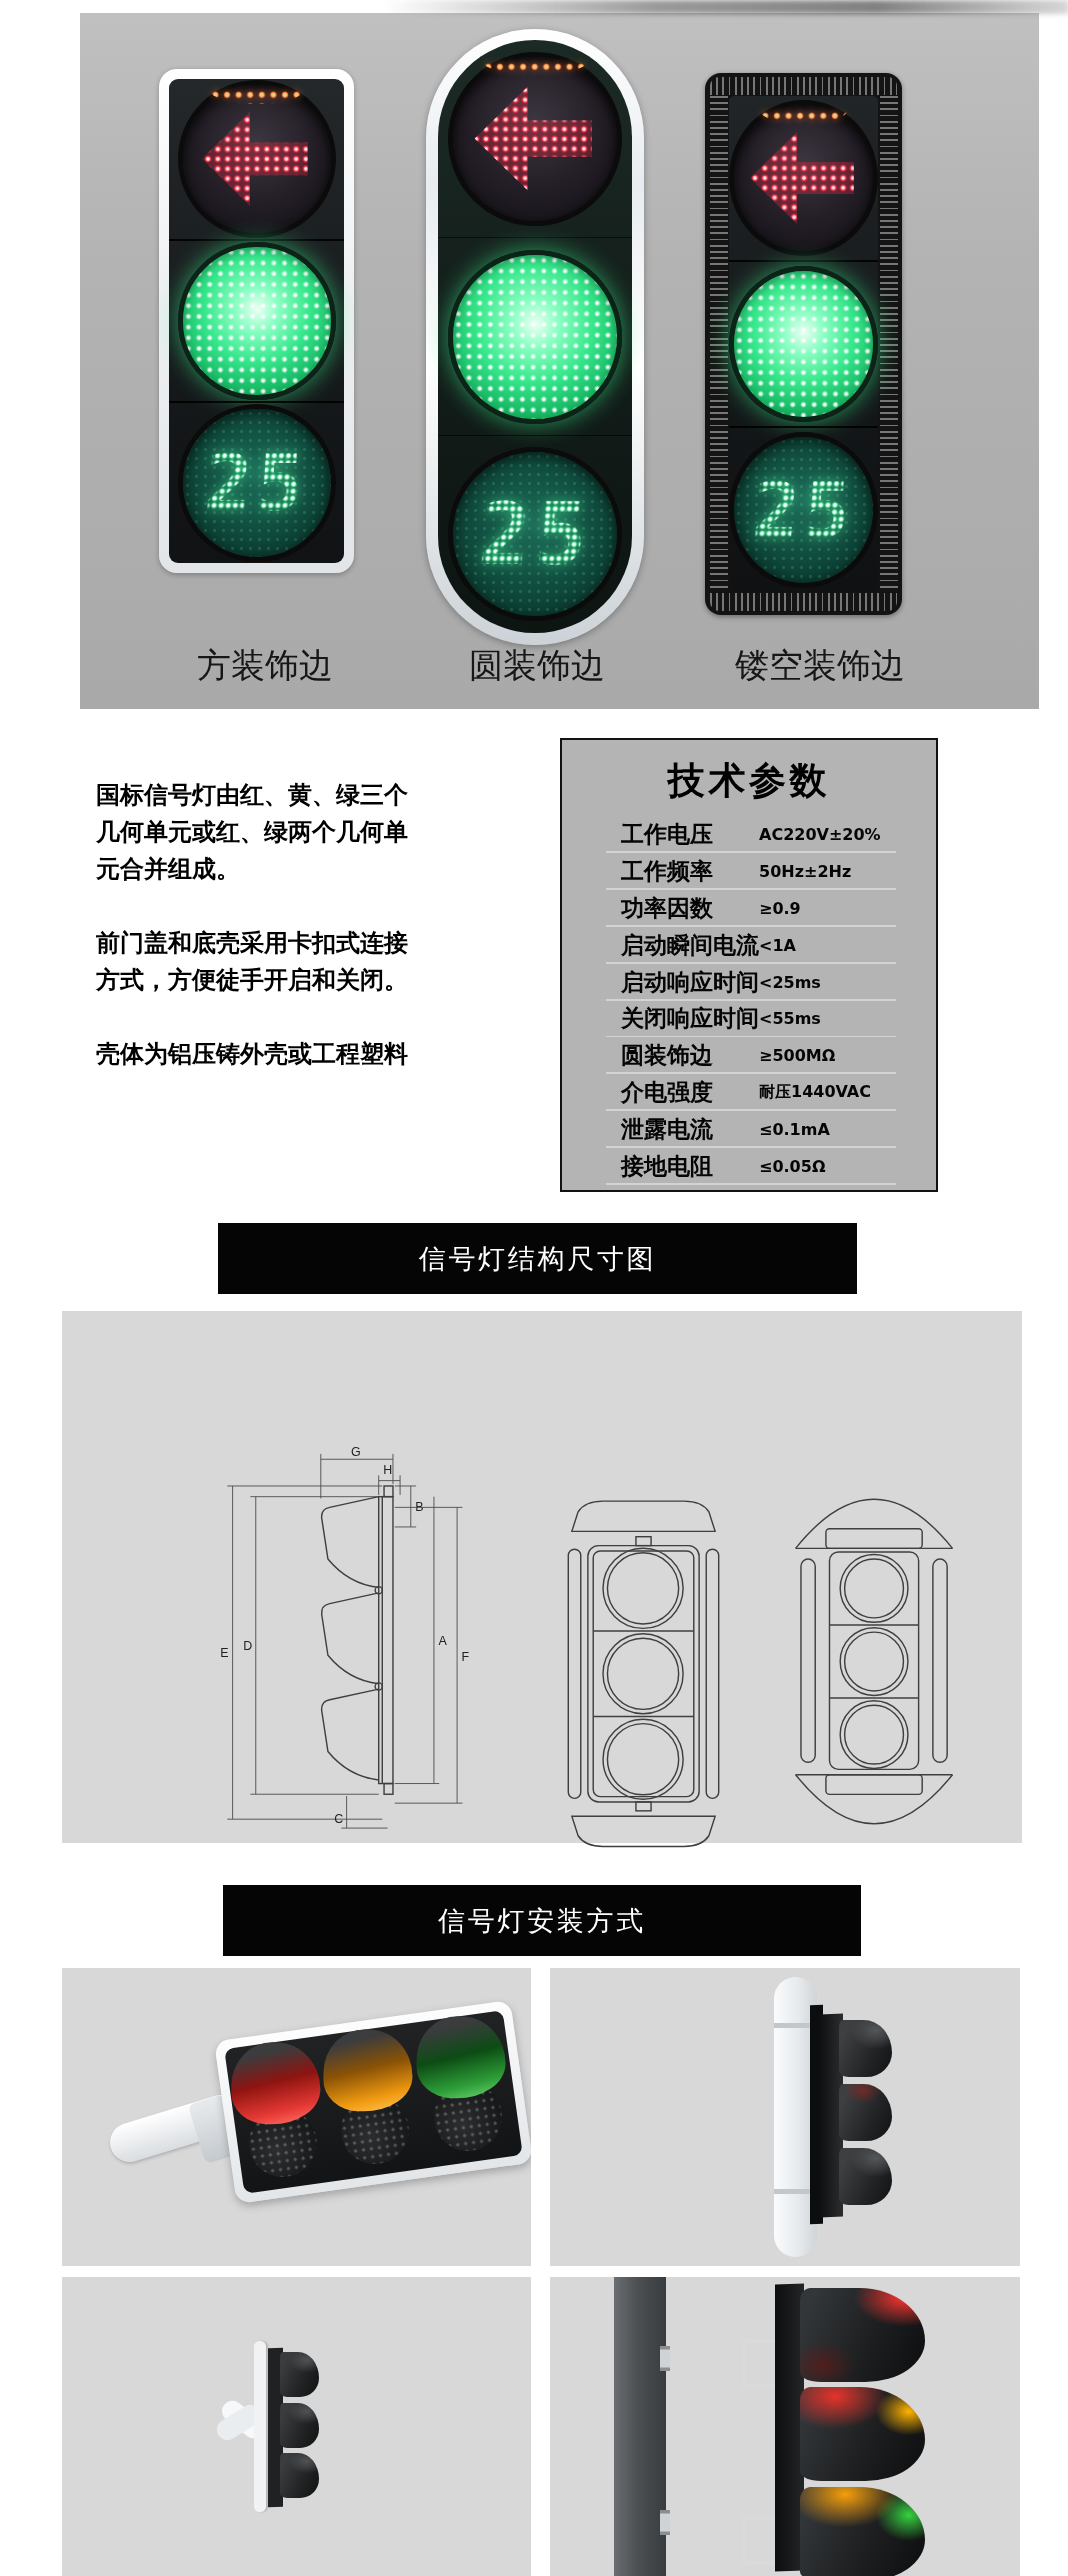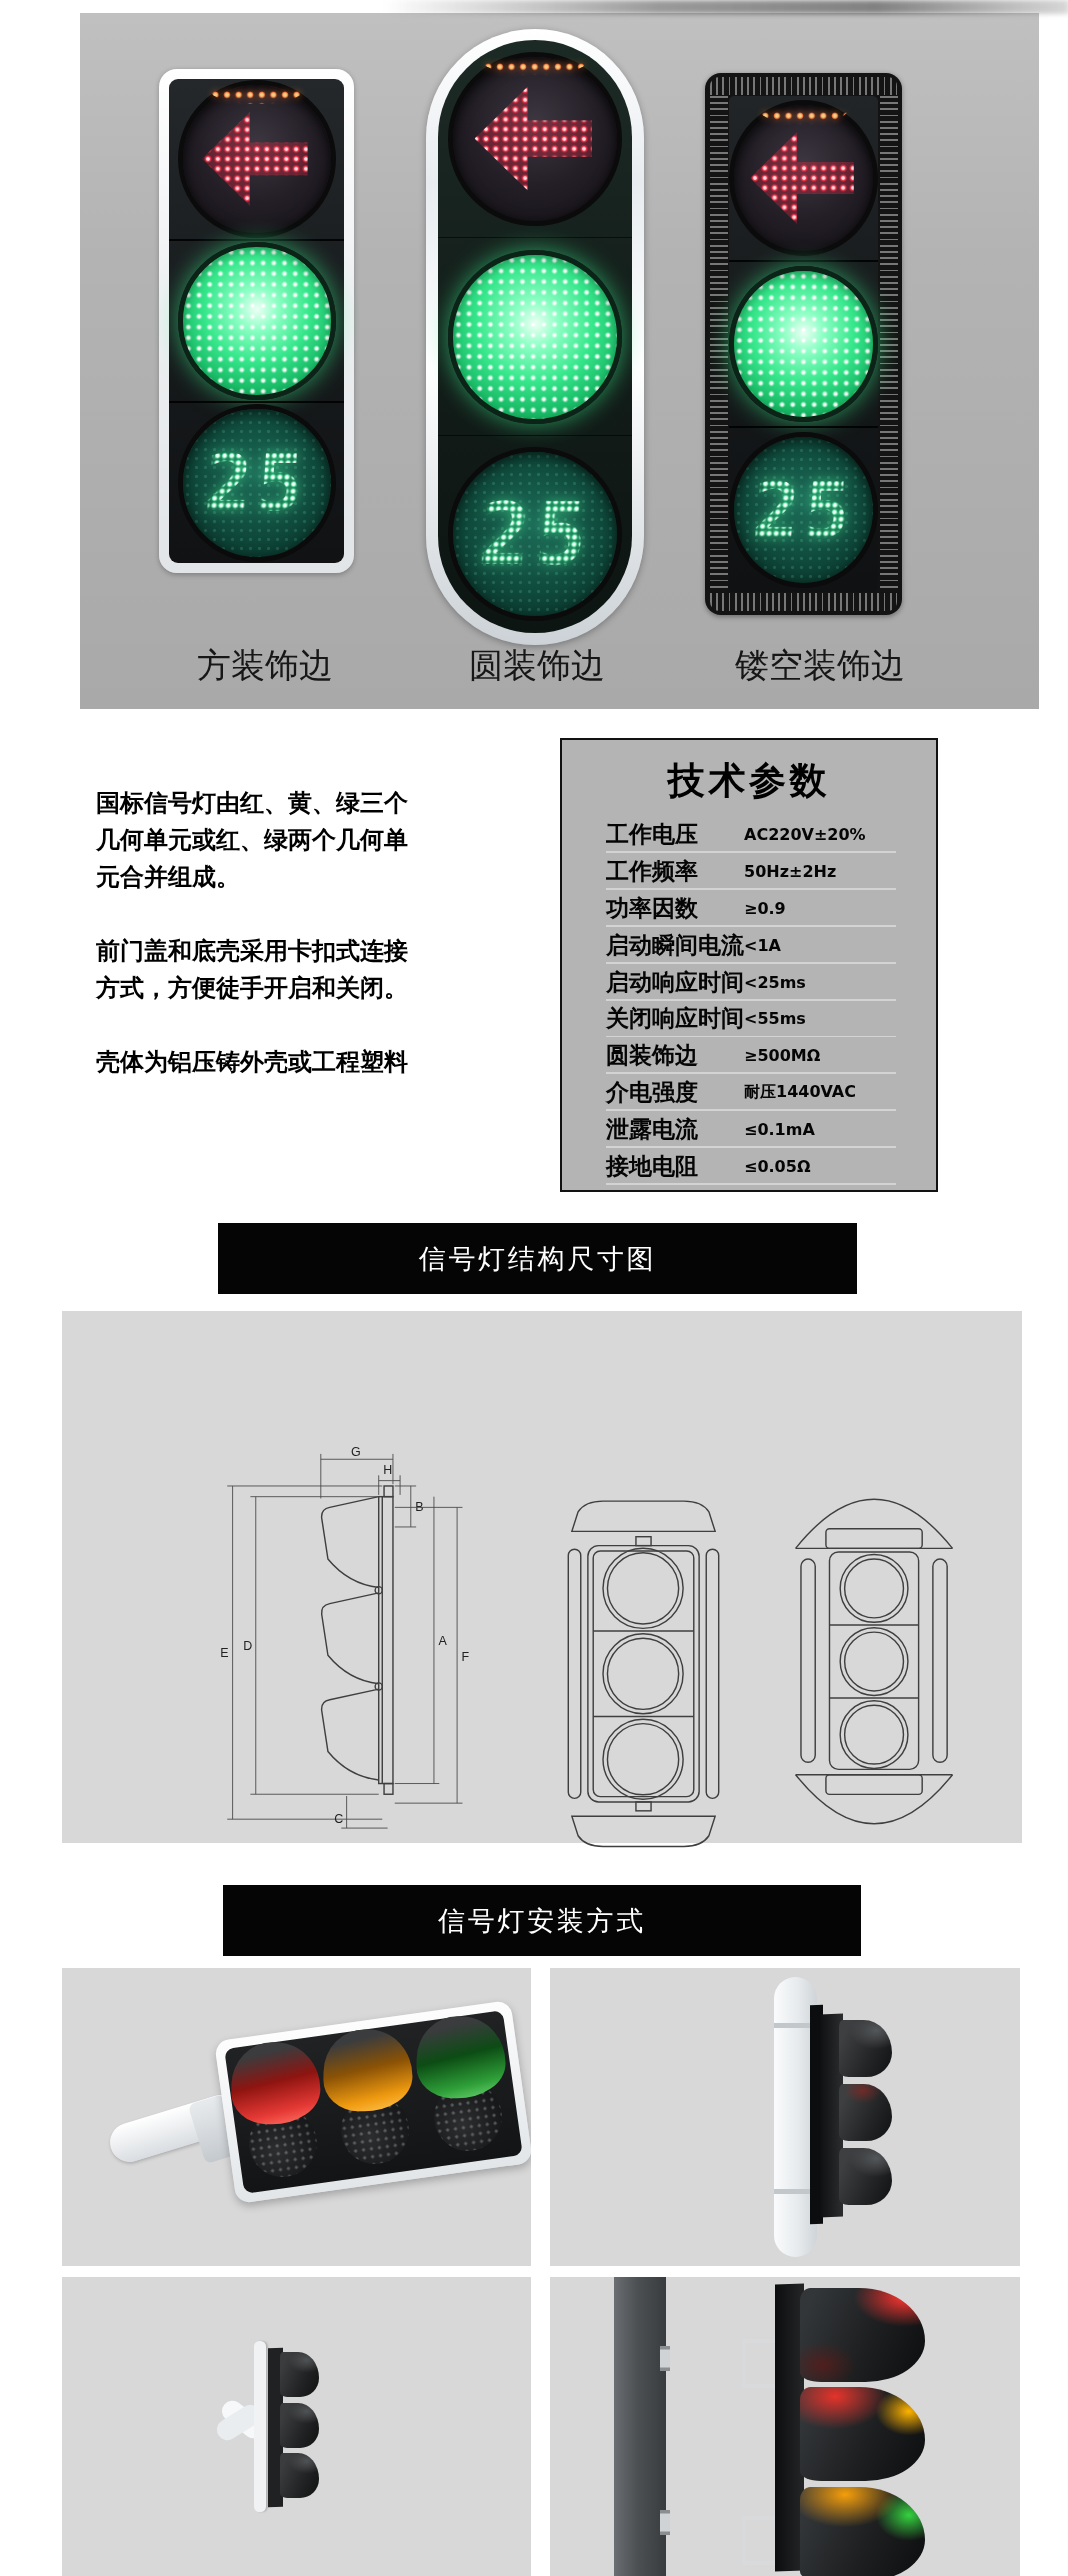--- a/index.html
+++ b/index.html
@@ -93,30 +93,30 @@
   .tl-square .count{font-size:78px;}
   .tl-round  .count{font-size:86px;}
   .tl-hollow .count{font-size:77px;}
 
   .frame-label{position:absolute;top:643px;transform:translateX(-50%);
     font-size:34px;font-weight:500;color:#171717;white-space:nowrap;}
 
   
   .description{position:absolute;left:96px;top:768px;width:321px;
     font-size:24px;line-height:37px;font-weight:600;color:#000;}
-  .description p{margin:16px 0 37px 0;}
+  .description p{margin:8px 0 37px 0;}
   .description p:last-child{margin-bottom:0;}
 
   .spec-table{position:absolute;left:560px;top:738px;width:378px;height:454px;
     box-sizing:border-box;border:2.7px solid #121212;background:var(--table-bg,#b4b4b4);
     display:flex;flex-direction:column;}
   .spec-title{height:71px;display:flex;align-items:center;justify-content:center;
     font-size:37px;font-weight:700;color:#000;letter-spacing:3.6px;padding-top:5.3px;}
   .spec-rows{flex:1;display:flex;flex-direction:column;padding-bottom:5.3px;}
-  .spec-row{flex:1;position:relative;display:flex;align-items:center;padding-left:44px;}
+  .spec-row{flex:1;position:relative;display:flex;align-items:center;padding-left:59px;}
   .spec-row::after{content:"";position:absolute;left:44px;right:40px;bottom:0;height:1.8px;background:#d3d3d3;}
   .spec-label{width:138px;font-size:23px;font-weight:700;color:#050505;white-space:nowrap;}
   .spec-value{font-size:16px;font-weight:700;color:#050505;font-family:"DejaVu Sans","Liberation Sans",sans-serif;white-space:nowrap;}
 
   
   .banner{position:absolute;height:71px;background:var(--banner-bg,#050505);
     display:flex;align-items:center;justify-content:center;
     color:var(--banner-text,#fff);font-size:27px;font-weight:500;letter-spacing:2.7px;white-space:nowrap;}
   .banner-structure{left:218px;top:1223px;width:639px;}
   .banner-install{left:223px;top:1885px;width:638px;}

